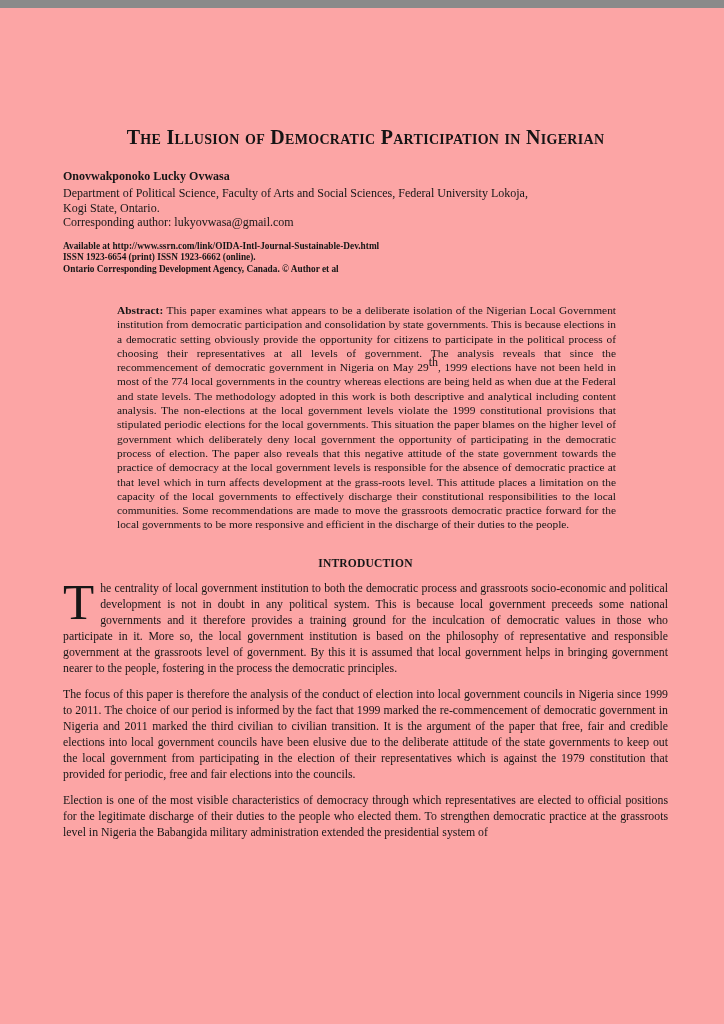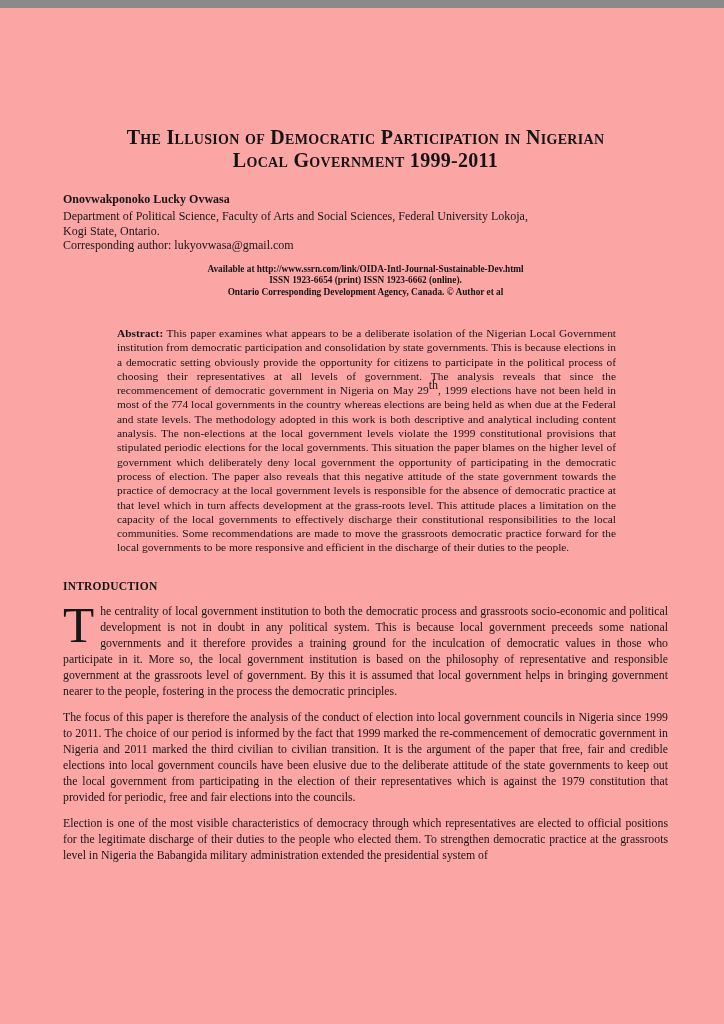--- a/index.html
+++ b/index.html
@@ -14,47 +14,46 @@
     padding:118px 56px 0 63px;
     overflow:hidden;
   }
   
   .title { margin:0; text-align:center; font-weight:bold; font-variant:small-caps;
            font-size:20px; line-height:23px; letter-spacing:0.3px; color:#141414; }
   .title-line { display:block; }
   .author { margin:20px 0 2px 0; font-weight:bold; font-size:12px; line-height:15px; }
   .affil  { margin:0; text-align:left; font-size:12px; line-height:14.5px; }
   .availability { margin-top:11px; }
-  .availability p { margin:0; text-align:center; font-weight:bold; font-size:9.3px; line-height:11.5px; }
+  .availability p { margin:0; text-align:left; font-weight:bold; font-size:9.3px; line-height:11.5px; }
   
   .abstract-wrap { margin:28px 52px 0 54px; }
   .abstract-text { margin:0; font-size:11.4px; line-height:14.3px; text-align:justify; }
   .keywords { margin:13px 0 0 0; font-size:11.4px; line-height:14.3px; text-align:left; }
   .b { font-weight:bold; }
   sup { font-size:12px; line-height:0; vertical-align:super; }
   
-  .intro-heading { margin:24px 0 0 0; font-weight:bold; font-size:11.5px; line-height:14px; letter-spacing:0.2px; }
+  .intro-heading { margin:24px 0 0 0; text-align:center; font-weight:bold; font-size:11.5px; line-height:14px; letter-spacing:0.2px; }
   .para { margin:10px 0 0 0; font-size:11.8px; line-height:16px; text-align:justify; }
   .dropcap {
     float:left;
     font-size:51px;
     line-height:41px;
     padding:2px 6px 0 0;
     font-weight:normal;
   }
 </style>
 </head>
 <body>
 
 <div class="page">
 
   <header>
     <h1 class="title">
       <span class="title-line">The Illusion of Democratic Participation in Nigerian</span>
-      <span class="title-line">Local Government 1999-2011</span>
     </h1>
     <p class="author">Onovwakponoko Lucky Ovwasa</p>
     <p class="affil">Department of Political Science, Faculty of Arts and Social Sciences, Federal University Lokoja,</p>
     <p class="affil">Kogi State, Ontario.</p>
     <p class="affil">Corresponding author: lukyovwasa@gmail.com</p>
     <div class="availability">
       <p>Available at http://www.ssrn.com/link/OIDA-Intl-Journal-Sustainable-Dev.html</p>
       <p>ISSN 1923-6654 (print) ISSN 1923-6662 (online).</p>
       <p>Ontario Corresponding Development Agency, Canada. © Author et al</p>
     </div>

